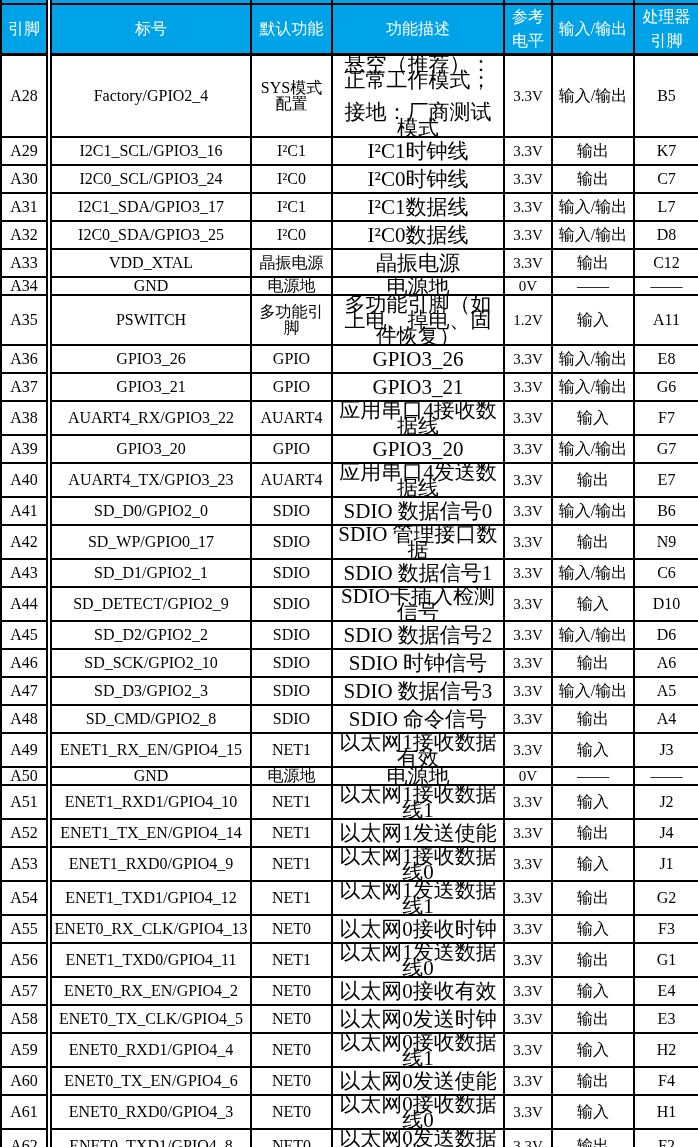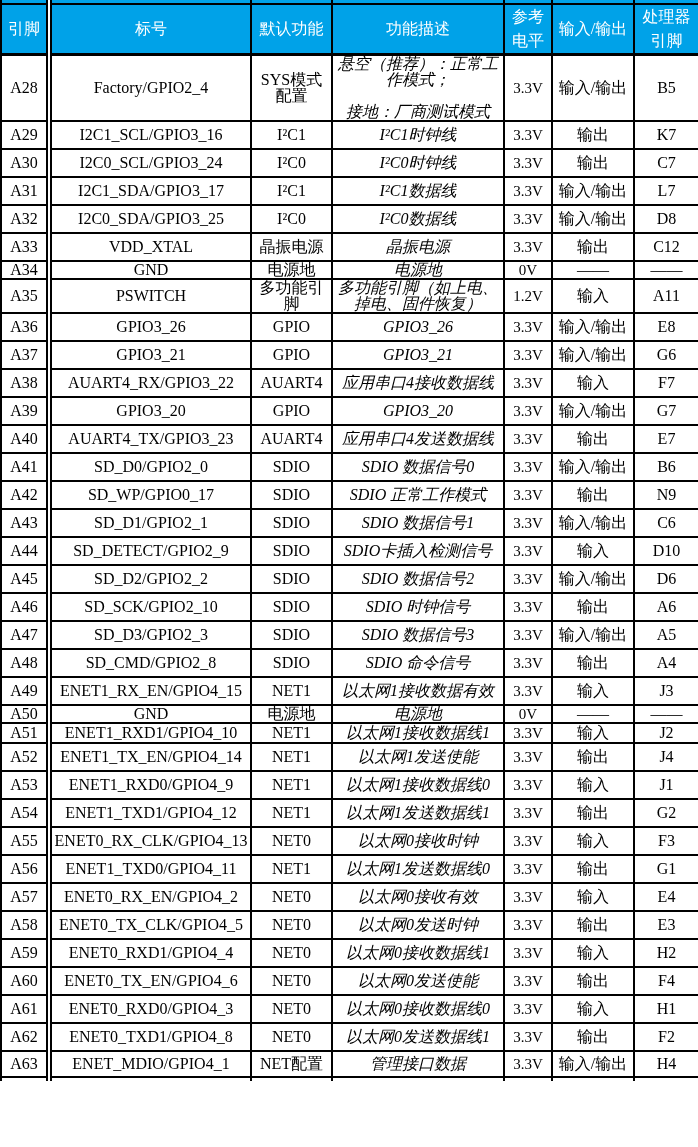--- a/index.html
+++ b/index.html
@@ -53,24 +53,23 @@
     background: #00A2E8;
     color: #ffffff;
     height: 48px;
     line-height: 24px;
     border-bottom: 3px solid #000000;
   }
 
   
   .pin-table td.col-default_function { padding: 0 6px; }
   .pin-table td.col-description {
-    font-size: 16px;
+    font-size: 21px;
     line-height: 16px;
     white-space: pre-line;
-    font-style: italic;
   }
   .pin-table td.col-ref_level { font-size: 15px; }
 
   
   .pin-table tfoot td {
     height: 3px;
     padding: 0;
     border-bottom: none;
   }
 </style>
@@ -233,21 +232,21 @@
         <td class="col-default_function">SDIO</td>
         <td class="col-description">SDIO 数据信号0</td>
         <td class="col-ref_level">3.3V</td>
         <td class="col-io">输入/输出</td>
         <td class="col-processor_pin">B6</td>
       </tr>
       <tr style="height: 28px;">
         <td class="col-pin">A42</td>
         <td class="col-label">SD_WP/GPIO0_17</td>
         <td class="col-default_function">SDIO</td>
-        <td class="col-description">SDIO 正常工作模式</td>
+        <td class="col-description">SDIO 管理接口数据</td>
         <td class="col-ref_level">3.3V</td>
         <td class="col-io">输出</td>
         <td class="col-processor_pin">N9</td>
       </tr>
       <tr style="height: 28px;">
         <td class="col-pin">A43</td>
         <td class="col-label">SD_D1/GPIO2_1</td>
         <td class="col-default_function">SDIO</td>
         <td class="col-description">SDIO 数据信号1</td>
         <td class="col-ref_level">3.3V</td>

